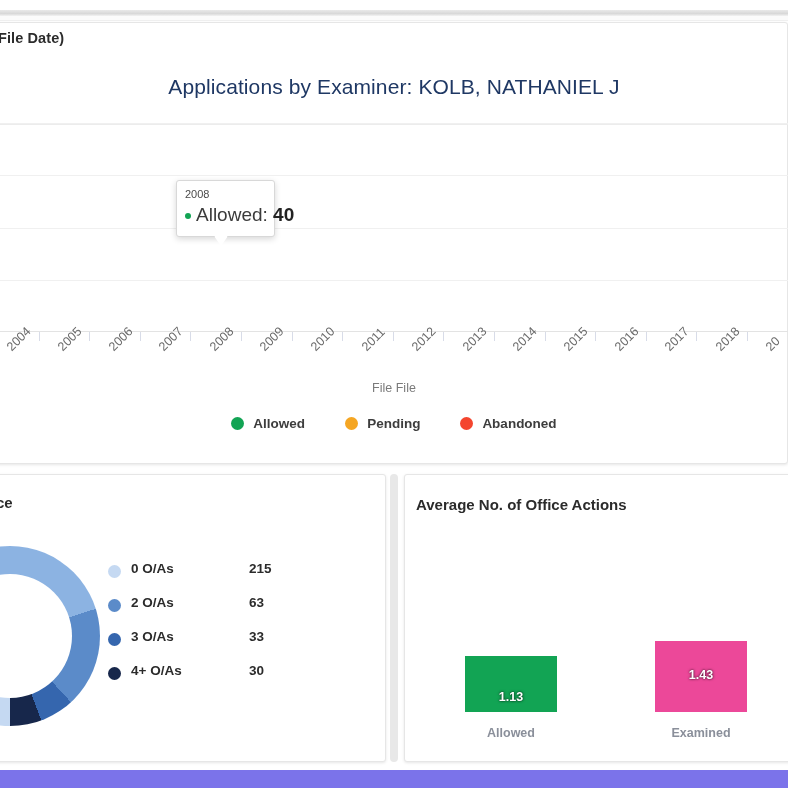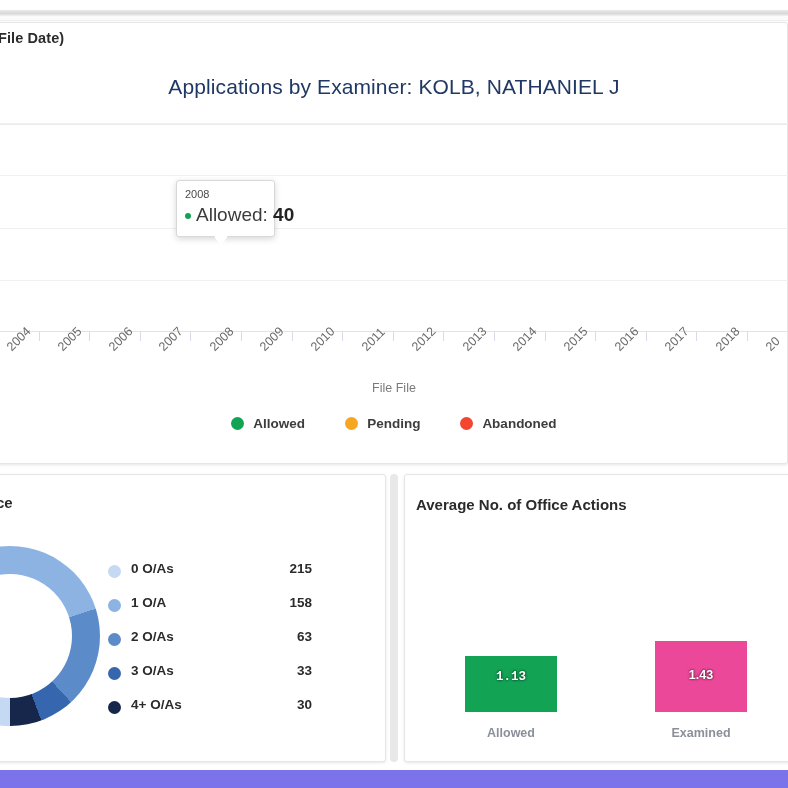--- a/index.html
+++ b/index.html
@@ -90,21 +90,21 @@
   .panel-title { position:absolute; font-size:15px; font-weight:700; color:#2b2b2b; }
 
   
   .donut-wrap { position:absolute; left:-80px; top:546px; width:180px; height:180px; }
   .donut-hole { position:absolute; left:28px; top:28px; width:124px; height:124px; border-radius:50%; background:#fff; }
 
   .donut-legend { position:absolute; left:108px; top:558px; width:240px; }
   .dl-row { position:relative; height:34px; }
   .dl-dot { position:absolute; left:0; top:7px; width:13px; height:13px; border-radius:50%; }
   .dl-label { position:absolute; left:23px; top:3px; font-size:13.5px; font-weight:700; color:#2b2b2b; }
-  .dl-value { position:absolute; left:152px; width:52px; text-align:right; top:3px; font-size:13.5px; font-weight:700; color:#2b2b2b; }
+  .dl-value { position:absolute; left:141px; width:52px; text-align:left; top:3px; font-size:13.5px; font-weight:700; color:#2b2b2b; }
 
   
   .aoa-bar { position:absolute; }
   .aoa-val {
     position:absolute; left:0; width:100%; text-align:center;
     font-size:12.5px; font-weight:700; color:#ffffff;
     text-shadow:0 0 3px rgba(0,0,0,.55), 0 0 2px rgba(0,0,0,.55);
   }
   .aoa-label { position:absolute; width:120px; text-align:center; font-size:12.5px; font-weight:700; color:#8a8f9a; }
 
@@ -221,25 +221,20 @@
     <div class="donut-hole"></div>
   </div>
 
   <div class="donut-legend" id="donut-legend">
       <div class="dl-row">
         <span class="dl-dot" style="background:#c5d9f2"></span>
         <span class="dl-label">0 O/As</span>
         <span class="dl-value">215</span>
       </div>
       <div class="dl-row">
-        <span class="dl-dot" style="background:#8cb3e2"></span>
-        <span class="dl-label">1 O/A</span>
-        <span class="dl-value">158</span>
-      </div>
-      <div class="dl-row">
         <span class="dl-dot" style="background:#5b8bc9"></span>
         <span class="dl-label">2 O/As</span>
         <span class="dl-value">63</span>
       </div>
       <div class="dl-row">
         <span class="dl-dot" style="background:#3566ae"></span>
         <span class="dl-label">3 O/As</span>
         <span class="dl-value">33</span>
       </div>
       <div class="dl-row">
@@ -248,21 +243,21 @@
         <span class="dl-value">30</span>
       </div>
     </div>
 
   <div class="scroll-sliver"></div>
   <div class="card-br"></div>
   <div class="panel-title" style="left:416px; top:496px;">Average No. of Office Actions</div>
 
   <div id="aoa-layer">
       <div class="aoa-bar" style="left: 465px; width: 92px; height: 56.5px; top: 655.5px; background: rgb(18, 164, 84);">
-        <div class="aoa-val" style="top: 14px; font-family: Liberation Mono, monospace;">1.13</div>
+        <div class="aoa-val" style="top: 34px;">1.13</div>
       </div>
       <div class="aoa-label" style="left: 451px; top: 726px;">Allowed</div>
       <div class="aoa-bar" style="left: 655px; width: 92px; height: 71.5px; top: 640.5px; background: #ec4899;">
         <div class="aoa-val" style="top: 27.75px;">1.43</div>
       </div>
       <div class="aoa-label" style="left: 641px; top: 726px;">Examined</div>
     </div>
 
   <div class="bottom-bar"></div>
 </div>

